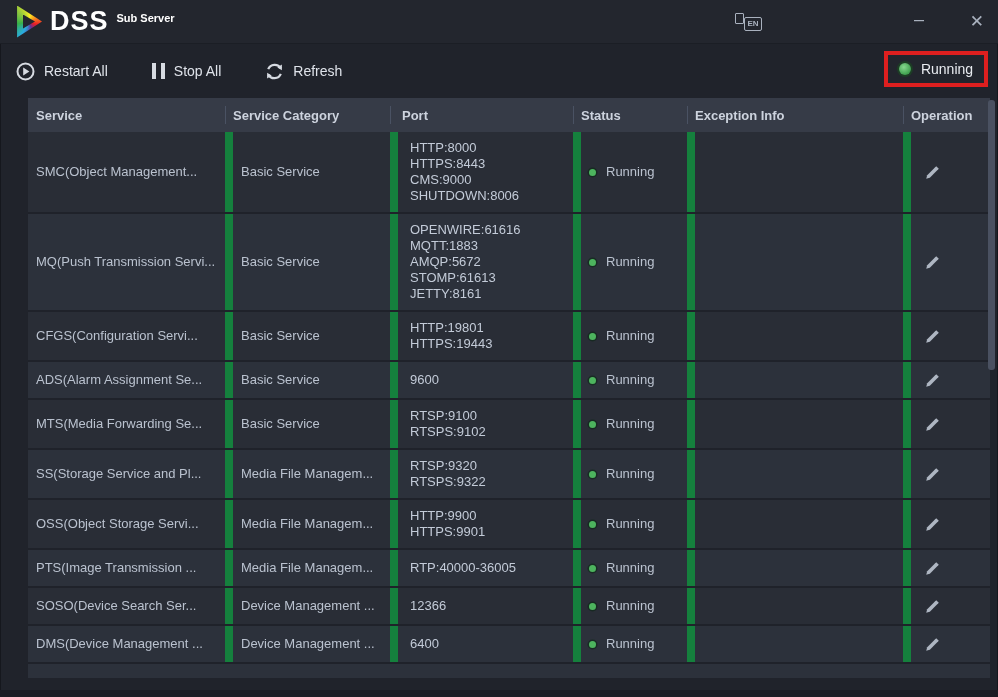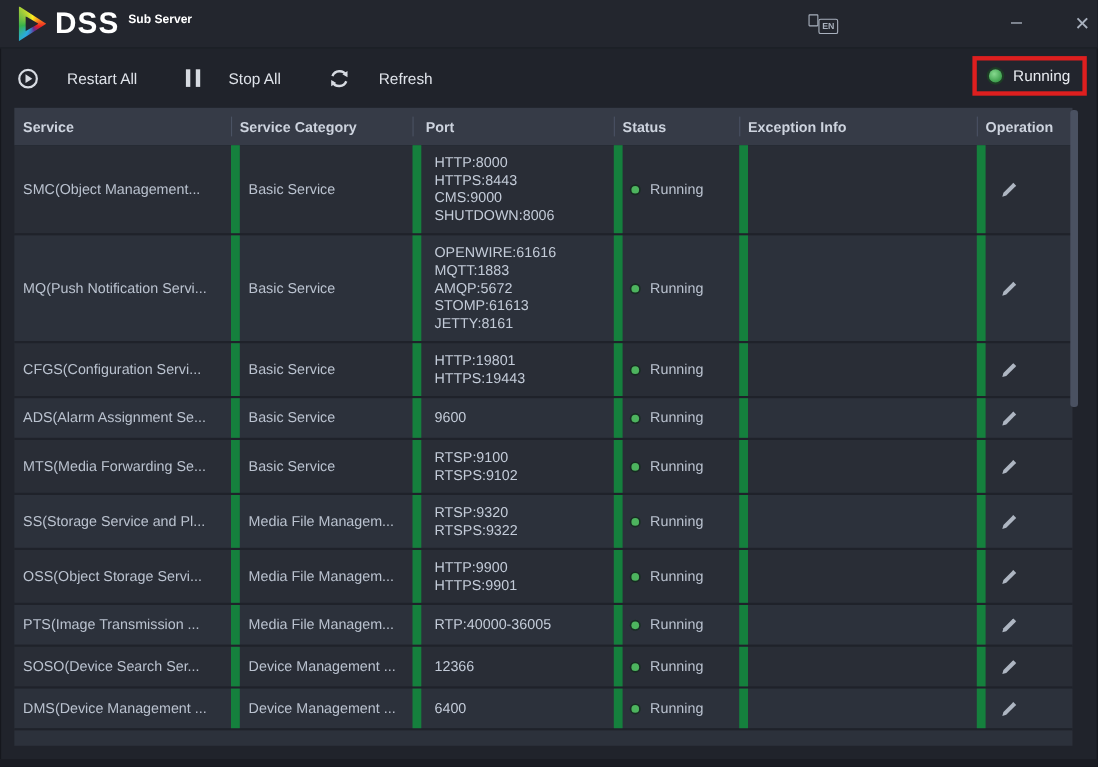--- a/index.html
+++ b/index.html
@@ -26,62 +26,62 @@
     clip-path:polygon(4% 0%, 100% 50%, 4% 100%);
   }
   .logo-tri .inner {
     position:absolute; left:7px; top:9px; width:12px; height:14px;
     background:#23262e; clip-path:polygon(0% 0%, 100% 50%, 0% 100%);
   }
   .brand-name { color:#ffffff; font-size:27px; font-weight:bold; letter-spacing:1px; line-height:1; }
   .brand-sub { color:#ffffff; font-size:11px; font-weight:bold; margin:-8px 0 0 8px; }
 
   .win-controls { display:flex; align-items:center; gap:16px; }
-  .win-btn { color:#a9b1be; display:flex; align-items:center; justify-content:center;
+  .win-btn { color:#a9b1be; display:flex; align-items:center; justify-content:flex-end;
              width:22px; height:22px; cursor:pointer;padding-left:44px; }
   .lang-icon { position:relative; width:24px; height:18px; }
   .lang-icon .en-box {
     position:absolute; left:0; bottom:0; width:18px; height:14px;
     border:1.5px solid #a9b1be; border-radius:2px;
     font-size:8px; font-weight:bold; color:#a9b1be;
     display:flex; align-items:center; justify-content:center; background:#23262e; z-index:2;
   }
   .lang-icon .alt-box {
     position:absolute; right:0; top:0; width:9px; height:11px;
     border:1.5px solid #a9b1be; border-radius:1px; z-index:1;
   }
   .glyph-min { font-size:18px; line-height:1; margin-top:-6px; }
   .glyph-close { font-size:17px; line-height:1; }
 
   
   .toolbar {
     height:54px; position:relative;
     display:flex; align-items:center; padding-left:16px; gap:44px;
   }
-  .tool-btn { display:flex; align-items:center; gap:26px; color:#dfe3ea; font-size:14px; cursor:pointer; }
+  .tool-btn { display:flex; align-items:center; gap:9px; color:#dfe3ea; font-size:14px; cursor:pointer; }
   .tool-btn svg { display:block; }
   .pause-bars { display:flex; gap:5px; }
   .pause-bars i { display:block; width:4px; height:16px; background:#d7dbe2; }
 
   .running-annotation {
     position:absolute; top:7px; right:10px;
     width:104px; height:36px;
     border:4px solid #de1f1f;
     display:flex; align-items:center; justify-content:center; gap:10px;
     background:#22252d;
   }
   .run-dot {
     width:12px; height:12px; border-radius:50%;
     background:radial-gradient(circle at 40% 35%, #86d98e, #3fa04e 70%);
     box-shadow:0 0 0 2px #1d3d25;
   }
   .running-annotation span { color:#e8ebf0; font-size:14px; }
 
   
-  .table { position:relative; width:962px; margin-left:13px; }
+  .table { position:relative; width:962px; margin-left:28px; }
   .thead {
     height:34px; background:#363b47;
     display:grid; grid-template-columns:197px 165px 183px 114px 216px 87px;
     align-items:center;
   }
   .th { color:#cdd3de; font-size:13px; font-weight:bold; padding-left:8px; position:relative; height:100%;
         display:flex; align-items:center; }
   .th:nth-child(3), .td:nth-child(3) { padding-left:12px; }
   .th + .th::before {
     content:""; position:absolute; left:0; top:8px; bottom:8px; width:1px; background:#4a5263;
@@ -221,21 +221,21 @@
     <div class="td"></div>
     <div class="td op">
       <svg width="15" height="15" viewBox="0 0 15 15">
         <path d="M1.2 13.8 L2.2 10.2 L10.4 2 L13 4.6 L4.8 12.8 Z" fill="#aeb6c2"></path>
         <path d="M11.2 1.2 L13.8 3.8 L12.6 5 L10 2.4 Z" fill="#aeb6c2"></path>
       </svg>
     </div>
   </div>
 
   <div class="row even">
-    <div class="td">MQ(Push Notification Servi...</div>
+    <div class="td">MQ(Push Transmission Servi...</div>
     <div class="td">Basic Service</div>
     <div class="td port">OPENWIRE:61616
 MQTT:1883
 AMQP:5672
 STOMP:61613
 JETTY:8161</div>
     <div class="td status">
       <span class="status-dot"></span>
       <span>Running</span>
     </div>

